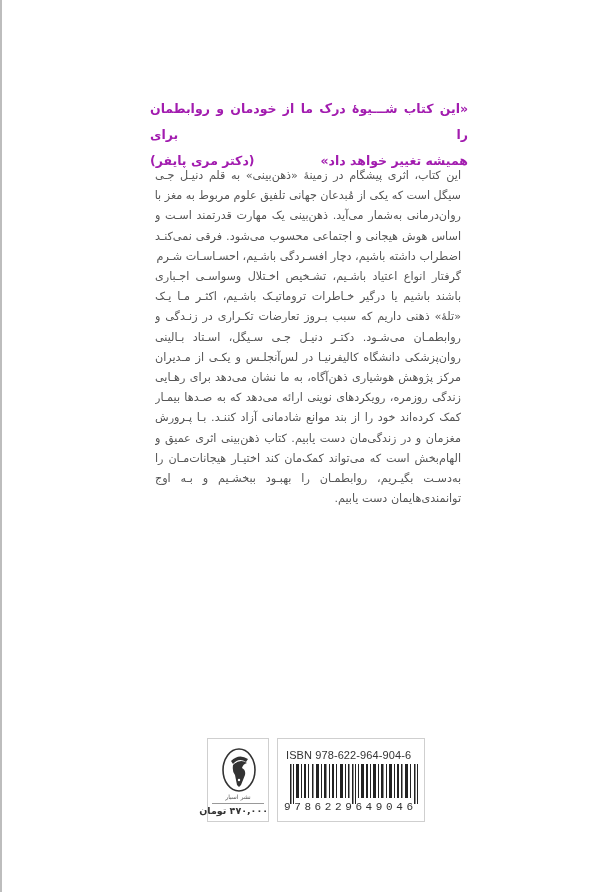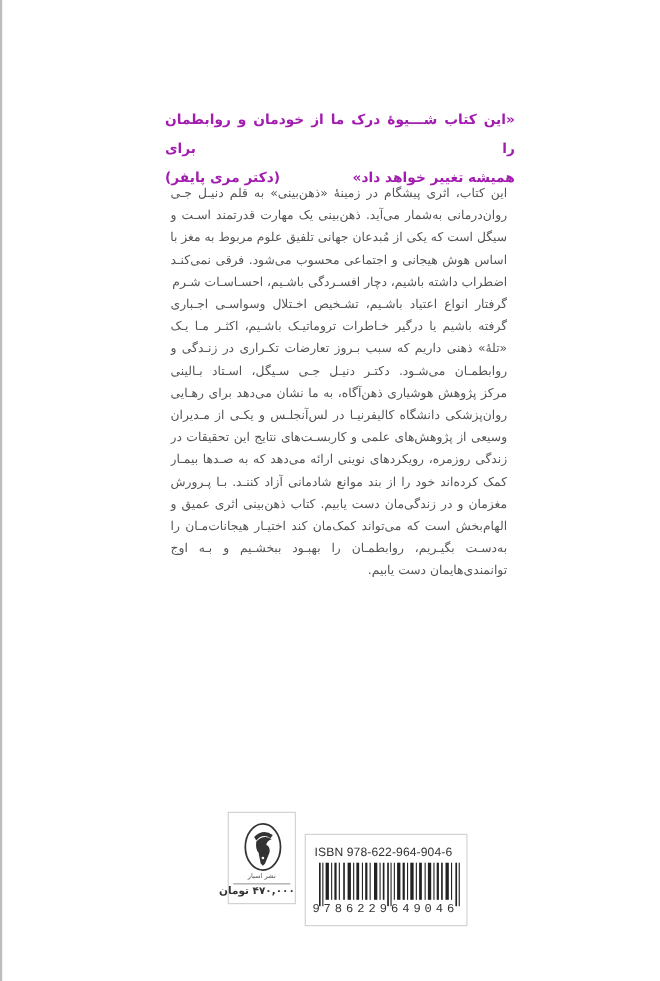--- a/index.html
+++ b/index.html
@@ -30,21 +30,21 @@
       position: absolute; left: 0; right: 0; top: 54px; text-align: center;
       font-size: 6px; color: #555; direction: rtl;
     }
     .price-divider { position: absolute; left: 4px; right: 4px; top: 64px; height: 1px; background: #999; }
     .price {
       position: absolute; left: 0; right: 0; top: 66px; text-align: left;
       font-size: 9.5px; font-weight: bold; color: #333; direction: rtl; white-space: nowrap;
     }
     .barcode-box {
       position: absolute; left: 277px; top: 738px; width: 148px; height: 84px;
-      border: 1px solid #cfcfcf; background: #fff; box-sizing: border-box; margin-top: 20px;
+      border: 1px solid #cfcfcf; background: #fff; box-sizing: border-box;
     }
     .isbn {
       position: absolute; left: 8px; top: 10px; font-family: "Liberation Sans", sans-serif;
       font-size: 11px; color: #333; letter-spacing: 0.1px; white-space: nowrap;
     }
     .bars { position: absolute; left: 12px; top: 25px; width: 130px; height: 40px; }
     .bar-digits {
       position: absolute; left: 6px; top: 62px; font-family: Liberation Mono, monospace;
       font-size: 11px; color: #333; letter-spacing: 3.6px; white-space: nowrap;
     }
@@ -57,31 +57,30 @@
 <div class="quote">
   <div>«این کتاب شـــیوهٔ درک ما از خودمان و روابطمان را برای</div>
   <div class="line2">
     <span>همیشه تغییر خواهد داد»</span>
     <span>(دکتر مری پایفر)</span>
   </div>
 </div>
 
 <div class="body-text">
   <span class="l">این کتاب، اثری پیشگام در زمینهٔ «ذهن‌بینی» به قلم دنیـل جـی</span>
+  <span class="l">سیگل است که یکی از مُبدعان جهانی تلفیق علوم مربوط به مغز با</span>
   <span class="l">روان‌درمانی به‌شمار می‌آید. ذهن‌بینی یک مهارت قدرتمند اسـت و</span>
-  <span class="l">سیگل است که یکی از مُبدعان جهانی تلفیق علوم مربوط به مغز با</span>
   <span class="l">اساس هوش هیجانی و اجتماعی محسوب می‌شود. فرقی نمی‌کنـد</span>
   <span class="l">اضطراب داشته باشیم، دچار افسـردگی باشـیم، احسـاسـات شـرم و</span>
   <span class="l">گرفتار انواع اعتیاد باشـیم، تشـخیص اخـتلال وسواسـی اجـباری</span>
-  <span class="l">گرفته باشیم یا درگیر خـاطرات تروماتیـک باشـیم، اکثـر مـا یـک</span>
+  <span class="l">باشند باشیم یا درگیر خـاطرات تروماتیـک باشـیم، اکثـر مـا یـک</span>
   <span class="l">«تلهٔ» ذهنی داریم که سبب بـروز تعارضات تکـراری در زنـدگی و</span>
   <span class="l">روابطمـان می‌شـود. دکتـر دنیـل جـی سـیگل، اسـتاد بـالینی</span>
+  <span class="l">روان‌پزشکی دانشگاه کالیفرنیـا در لس‌آنجلـس و یکـی از مـدیران</span>
   <span class="l">مرکز پژوهش هوشیاری ذهن‌آگاه، به ما نشان می‌دهد برای رهـایی</span>
-  <span class="l">روان‌پزشکی دانشگاه کالیفرنیـا در لس‌آنجلـس و یکـی از مـدیران</span>
-  <span class="l">وسیعی از پژوهش‌های علمی و کاربسـت‌های نتایج این تحقیقات در</span>
   <span class="l">زندگی روزمره، رویکردهای نوینی ارائه می‌دهد که به صـدها بیمـار</span>
   <span class="l">کمک کرده‌اند خود را از بند موانع شادمانی آزاد کننـد. بـا پـرورش</span>
   <span class="l">مغزمان و در زندگی‌مان دست یابیم. کتاب ذهن‌بینی اثری عمیق و</span>
   <span class="l">الهام‌بخش است که می‌تواند کمک‌مان کند اختیـار هیجانات‌مـان را</span>
   <span class="l">به‌دسـت بگیـریم، روابطمـان را بهبـود ببخشـیم و بـه اوج</span>
   <span class="l last">توانمندی‌هایمان دست یابیم.</span>
 </div>
 
 <div class="publisher-box">
   <svg class="logo" viewBox="0 0 36 46">

